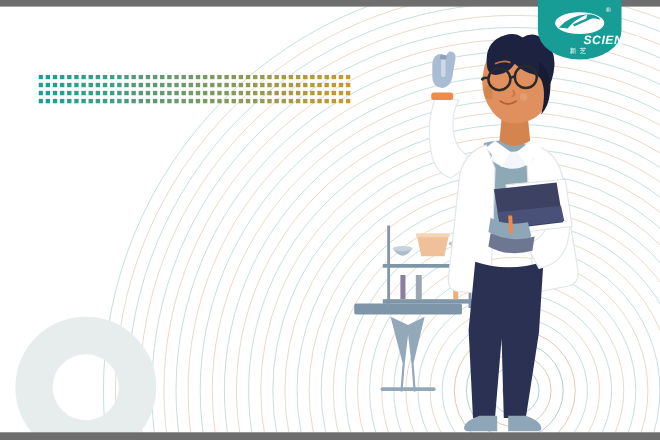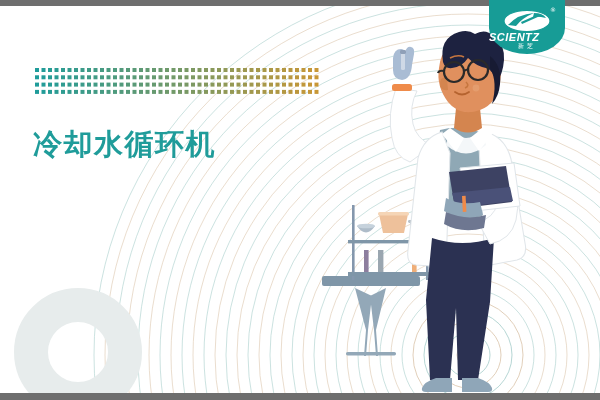--- a/index.html
+++ b/index.html
@@ -21,21 +21,21 @@
   
   #logo-wrap{position:absolute;top:0;left:489px;width:76px;height:54px;z-index:45;}
   #logo-plate{
     position:absolute;top:0;left:0;width:76px;height:54px;
     background:#179c96;
     border-bottom-left-radius:38px 26px;border-bottom-right-radius:38px 26px;
   }
   #logo-reg{position:absolute;top:7px;right:9px;color:#ffffff;font-size:6px;line-height:6px;}
   #logo-mark{position:absolute;top:10px;left:14px;width:48px;height:22px;}
   #logo-word{
-    position:absolute;top:31px;left:0;width:76px;text-align:left;
+    position:absolute;top:31px;left:16px;width:76px;text-align:right;
     color:#ffffff;font-weight:bold;font-style:italic;
     font-size:11px;letter-spacing:.5px;font-family:"Liberation Sans",sans-serif;
   }
   #logo-cn{
     position:absolute;top:42px;left:0;width:76px;text-align:center;
     color:#ffffff;font-size:6px;letter-spacing:3px;
   }
 
   
   #bg-rings{position:absolute;top:0;left:0;width:600px;height:400px;z-index:1;}
@@ -383,21 +383,20 @@
         <rect x="247.00" y="21.90" width="4" height="4" fill="rgb(180,152,66)"></rect>
         <rect x="253.50" y="21.90" width="4" height="4" fill="rgb(184,151,63)"></rect>
         <rect x="260.00" y="21.90" width="4" height="4" fill="rgb(188,151,61)"></rect>
         <rect x="266.50" y="21.90" width="4" height="4" fill="rgb(192,151,59)"></rect>
         <rect x="273.00" y="21.90" width="4" height="4" fill="rgb(196,151,56)"></rect>
         <rect x="279.50" y="21.90" width="4" height="4" fill="rgb(200,151,54)"></rect>
       </g>
   </svg>
 
   <div id="headline">
-    <div class="hl">冷却水循环机</div>
   </div>
 
   <div class="rail top"></div>
   <div class="rail bottom"></div>
 
   <div id="logo-wrap">
     <div id="logo-plate"></div>
     <svg id="logo-mark" viewBox="0 0 48 22" aria-hidden="true">
       <ellipse cx="24" cy="11" rx="23" ry="10.5" fill="#ffffff"></ellipse>
       <path d="M5 15 q10 -11 26 -12 q-12 5 -18 13 z" fill="#179c96"></path>

